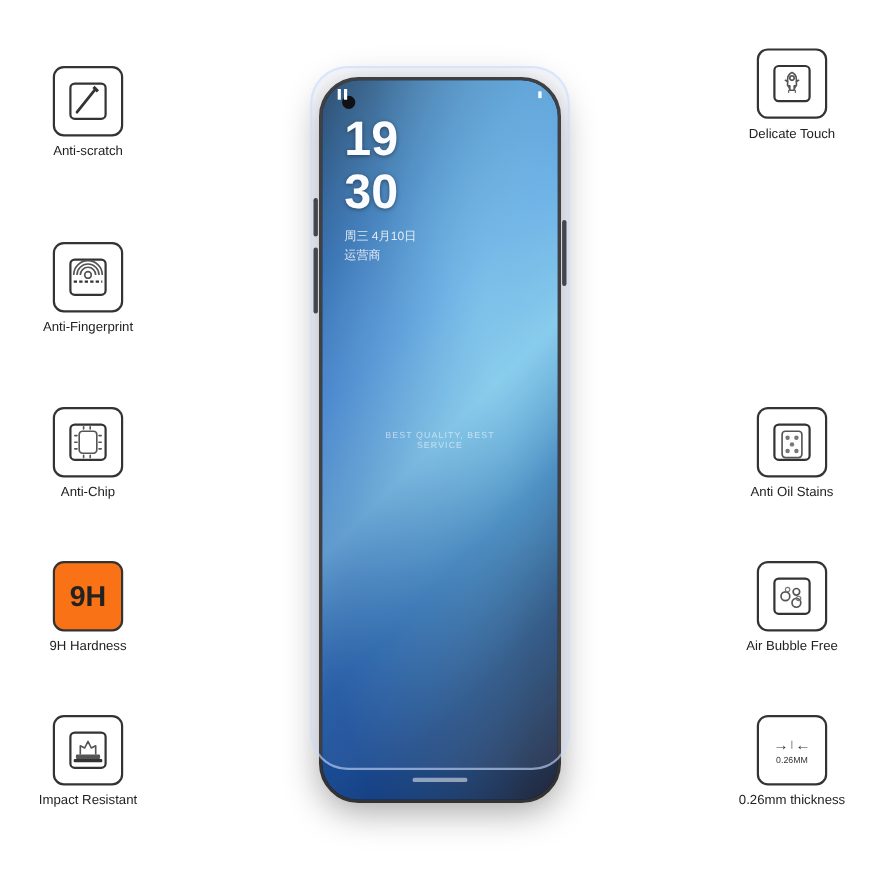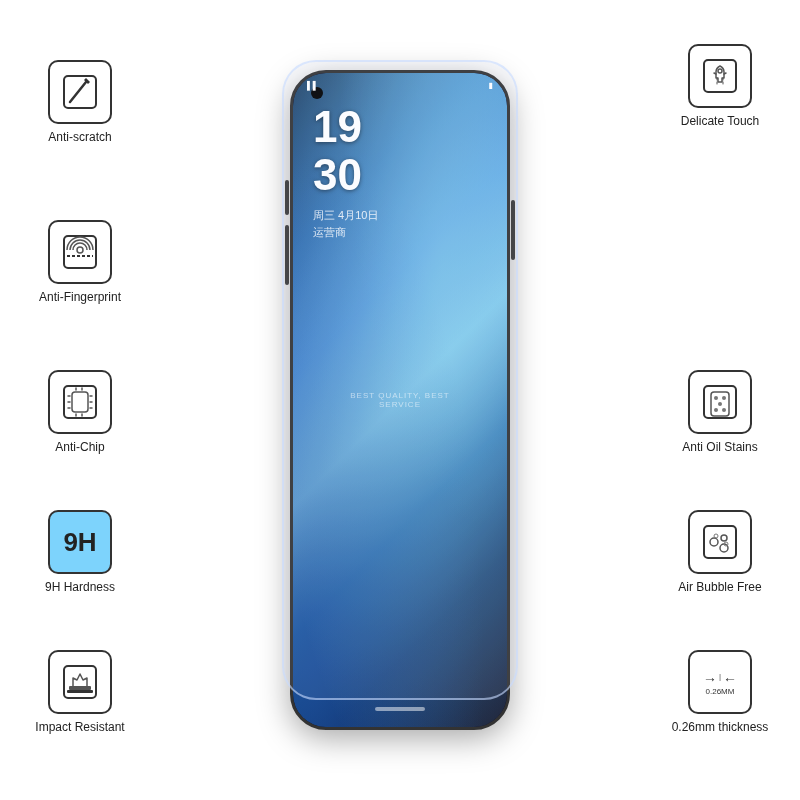--- a/index.html
+++ b/index.html
@@ -246,21 +246,21 @@
 
     
     .nine-h-box {
       width: 64px;
       height: 64px;
       border: 2px solid #333;
       border-radius: 10px;
       display: flex;
       align-items: center;
       justify-content: center;
-      background: #7dd3fc;
+      background: #f97316;
       font-size: 26px;
       font-weight: bold;
       color: #222;
     }
 
     
     .thickness-box {
       width: 64px;
       height: 64px;
       border: 2px solid #333;

